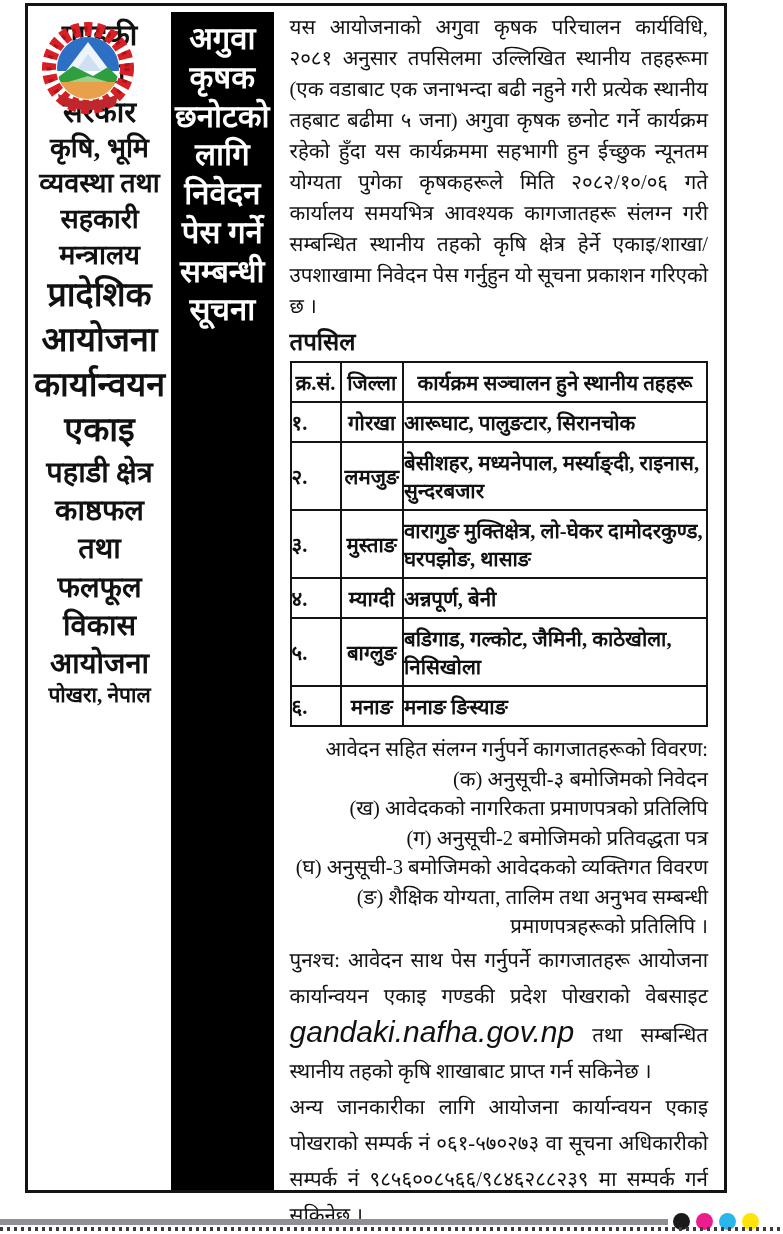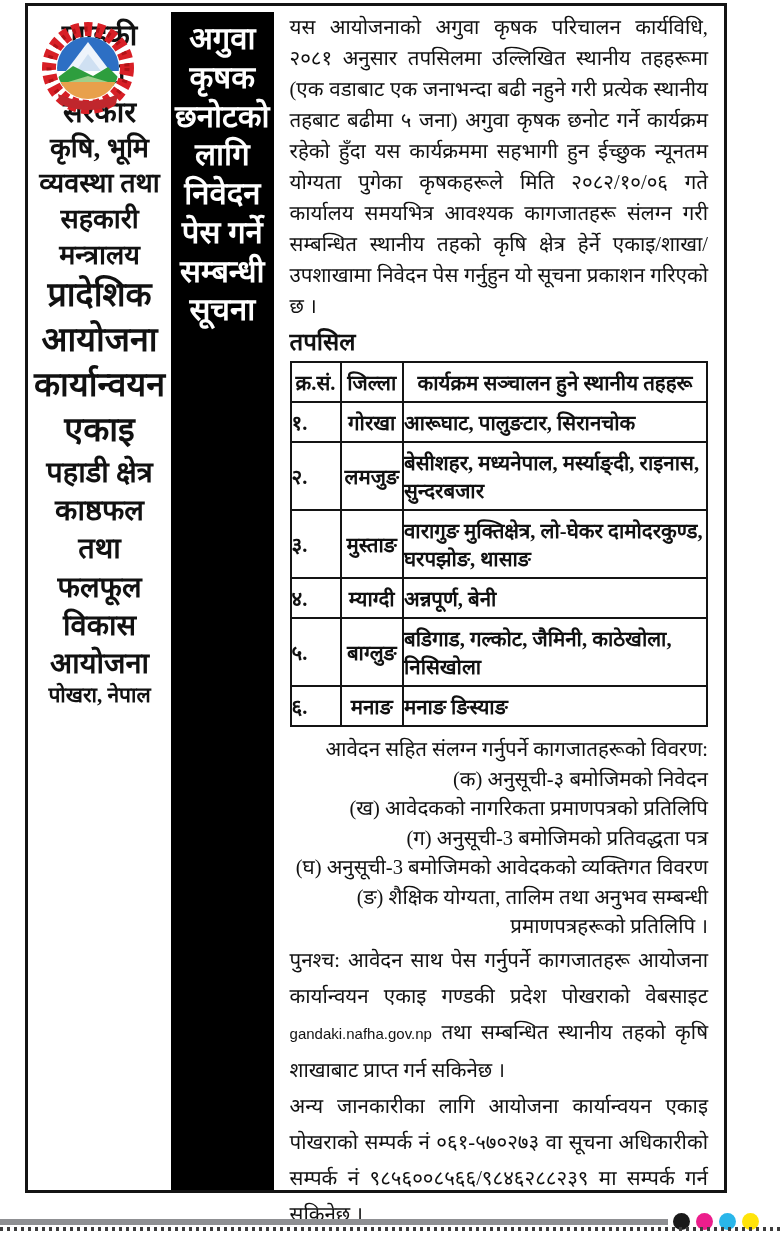--- a/index.html
+++ b/index.html
@@ -49,21 +49,21 @@
   .col-dist{ width: 15%; }
   td.sn   { text-align: left; padding-left: 14px; }
   td.dist { text-align: center; }
   td.lgs  { text-align: left; padding-left: 10px; }
 
   
   .docs { font-size: 20.5px; line-height: 29.5px; }
   .docs .doc-line { display: block; text-align: right; }
 
   .post, .contact { font-size: 20.5px; line-height: 36px; text-align: justify; }
-  .website { font-family: "Liberation Sans", "DejaVu Sans", sans-serif; font-size: 15px; }
+  .website { font-family: "Liberation Sans", "DejaVu Sans", sans-serif; font-size: 30px; font-style: italic; }
 
   .signature { text-align: right; font-weight: bold; font-size: 24px; margin: 14px 38px 0 0; }
 
   
   .footer-bar-row { position: absolute; left: 0; top: 1213px; width: 783px; height: 18px; }
   .gray-bar { position: absolute; left: 0; top: 6px; width: 668px; height: 6px; background: #8f9093; }
   .dots { position: absolute; right: 24px; top: 0; display: flex; gap: 6px; }
   .dot { width: 17px; height: 17px; border-radius: 50%; }
   .dotted-line {
     position: absolute; left: 0; top: 1227px; width: 783px; height: 4px;
@@ -148,21 +148,21 @@
             <td class="dist">मनाङ</td>
             <td class="lgs">मनाङ ङिस्याङ</td>
           </tr>
         </tbody>
       </table>
 
       <div class="docs">
         <span class="doc-line">आवेदन सहित संलग्न गर्नुपर्ने कागजातहरूको विवरण:</span>
         <span class="doc-line">(क) अनुसूची-३ बमोजिमको निवेदन</span>
         <span class="doc-line">(ख) आवेदकको नागरिकता प्रमाणपत्रको प्रतिलिपि</span>
-        <span class="doc-line">(ग) अनुसूची-3 बमोजिमको प्रतिवद्धता पत्र</span>
+        <span class="doc-line">(ग) अनुसूची-2 बमोजिमको प्रतिवद्धता पत्र</span>
         <span class="doc-line">(घ) अनुसूची-3 बमोजिमको आवेदकको व्यक्तिगत विवरण</span>
         <span class="doc-line">(ङ) शैक्षिक योग्यता, तालिम तथा अनुभव सम्बन्धी प्रमाणपत्रहरूको प्रतिलिपि ।</span>
       </div>
 
       <p class="post"><span>पुनश्च: आवेदन साथ पेस गर्नुपर्ने कागजातहरू आयोजना कार्यान्वयन एकाइ गण्डकी प्रदेश पोखराको वेबसाइट </span><span class="website">gandaki.nafha.gov.np</span><span> तथा सम्बन्धित स्थानीय तहको कृषि शाखाबाट प्राप्त गर्न सकिनेछ ।</span></p>
 
       <p class="contact">अन्य जानकारीका लागि आयोजना कार्यान्वयन एकाइ पोखराको सम्पर्क नं ०६१-५७०२७३ वा सूचना अधिकारीको सम्पर्क नं ९८५६००८५६६/९८४६२८८२३९ मा सम्पर्क गर्न सकिनेछ ।</p>
 
       <div class="signature">प्रादेशिक आयोजना व्यवस्थापक</div>
     </div>

